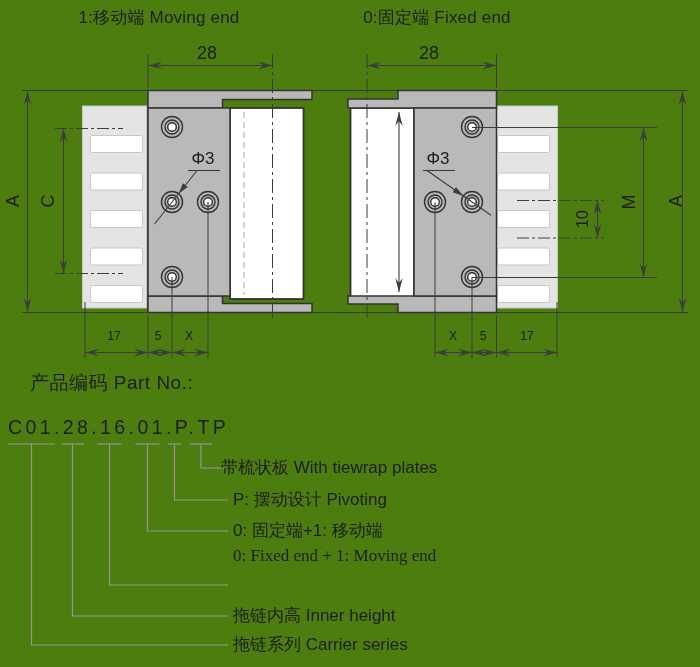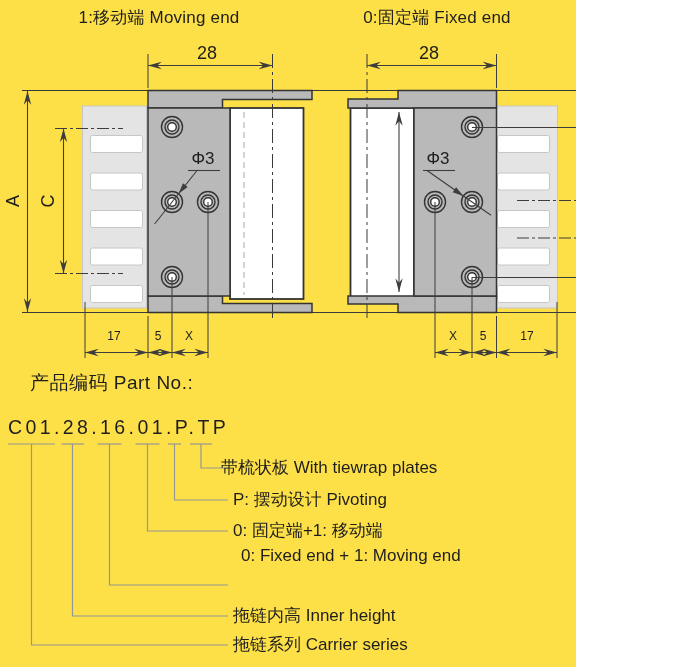--- a/index.html
+++ b/index.html
@@ -1,17 +1,17 @@
 <!DOCTYPE html>
 <html><head>
 <meta charset="utf-8">
 <style>
   html,body{margin:0;padding:0;background:#ffffff;}
   .stage{
-    position:relative;width:576px;height:667px;background:#fde047;overflow:hidden;
+    position:relative;width:700px;height:667px;background:#4d7c0f;overflow:hidden;
     font-family:"Liberation Sans", sans-serif;color:#1e1e1e;
   }
   .stage svg{position:absolute;left:0;top:0;}
   .txt{position:absolute;white-space:nowrap;color:#1e1e1e;}
   .center{transform:translateX(-50%);}
   .rot{transform:translate(-50%,-50%) rotate(-90deg);}
   .mid{transform:translate(-50%,-50%);}
   .top-label{font-size:17px;font-weight:500;letter-spacing:0.2px;}
   .dim{font-size:18px;}
   .dim-s{font-size:12px;}
@@ -204,16 +204,16 @@
   <span class="txt dim-s mid" style="left:453px;top:336px;">X</span>
   <span class="txt dim-s mid" style="left:483px;top:336px;">5</span>
   <span class="txt dim-s mid" style="left:527px;top:336px;">17</span>
 
   <span class="txt pn-heading" style="left:9px;top:370px;margin-left:21px;">产品编码 Part No.:</span>
   <span class="txt pn-code" style="left:8px;top:416px;">C01.28.16.01.P.TP</span>
 
   <span class="txt pn-item" style="left:221px;top:457px;">带梳状板 With tiewrap plates</span>
   <span class="txt pn-item" style="left:233px;top:489px;">P: 摆动设计 Pivoting</span>
   <span class="txt pn-item" style="left:233px;top:520px;">0: 固定端+1: 移动端</span>
-  <span class="txt pn-item" style="left:241px;top:545px;">0: Fixed end + 1: Moving end</span>
+  <span class="txt pn-item" style="left:233px;top:545px;font-family:Liberation Serif, serif;">0: Fixed end + 1: Moving end</span>
   <span class="txt pn-item" style="left:233px;top:605px;">拖链内高 Inner height</span>
   <span class="txt pn-item" style="left:233px;top:634px;">拖链系列 Carrier series</span>
 </div>
 
 </body></html>

